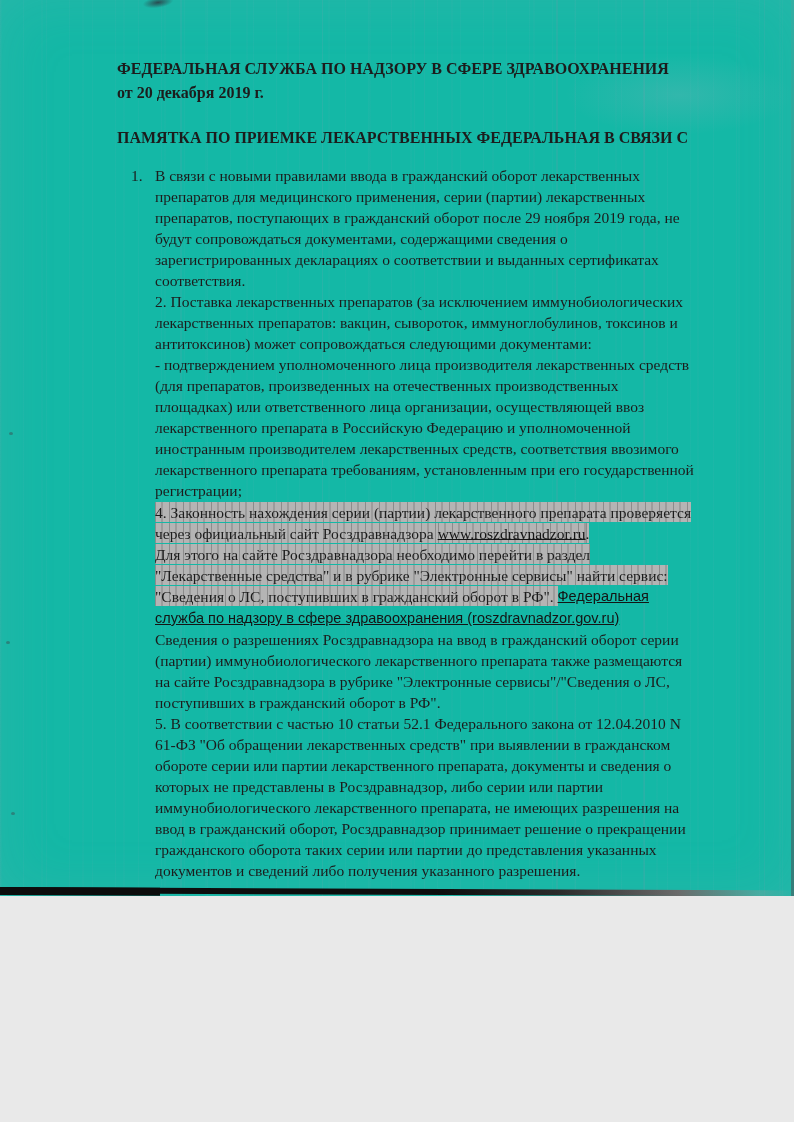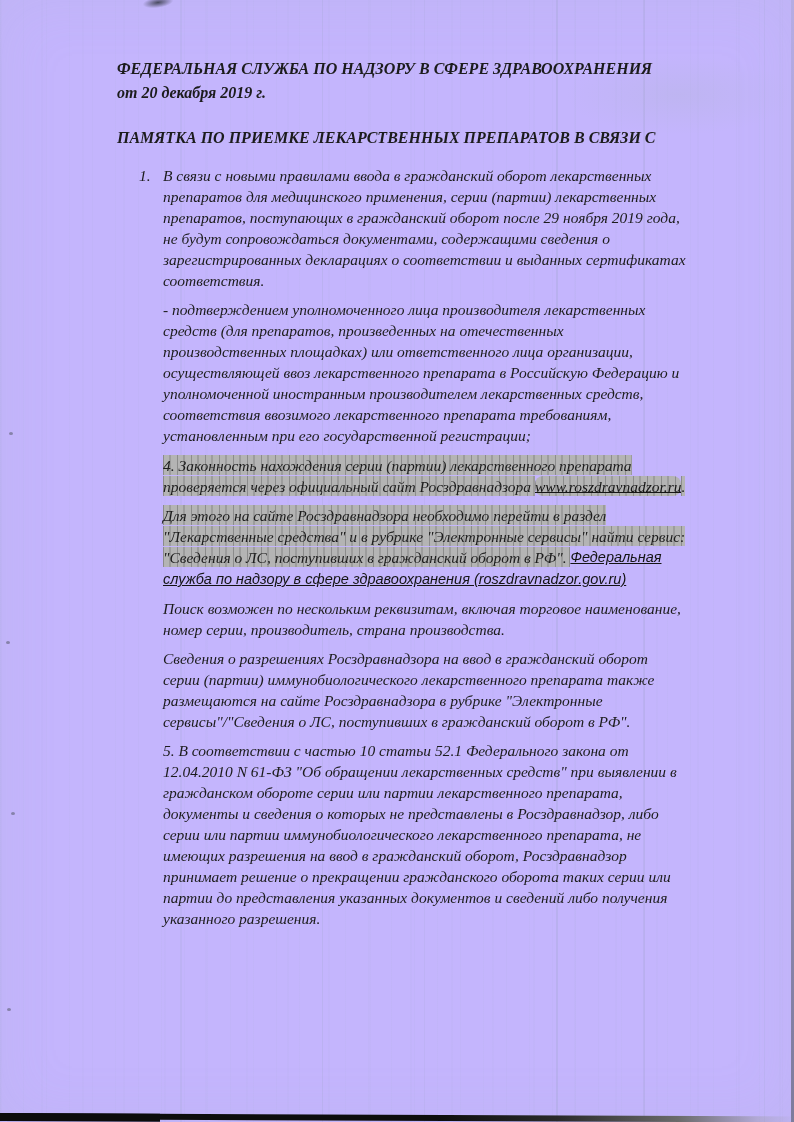--- a/index.html
+++ b/index.html
@@ -1,25 +1,24 @@
 <!DOCTYPE html>
 <html><head>
 <meta charset="utf-8">
 <style>
   html,body{margin:0;padding:0;background:#e9e9e9;}
   .page{
     position:relative;
-    width:794px;height:1122px;
+    width:794px;height:896px;
     margin:0 auto;
-    background-color:#c4b5fd;
+    background-color:#14b8a6;
     box-shadow:inset 0 0 60px rgba(165,175,188,0.14);
     overflow:hidden;
     font-family:"Liberation Serif","DejaVu Serif",serif;
     color:#1c1c1c;
-    font-style:italic;
   }
   
   .streaks{
     position:absolute;inset:0;
     background-image:
       repeating-linear-gradient(90deg, rgba(150,168,188,0.06) 0 1px, transparent 1px 23px),
       repeating-linear-gradient(90deg, rgba(140,158,178,0.045) 0 2px, transparent 2px 41px);
   }
   .streak{position:absolute;top:0;height:100%;}
   .s1{left:180px;width:2px;background:rgba(140,158,178,0.12);}
@@ -45,32 +44,32 @@
   .sp2{left:6px;top:641px;}
   .sp3{left:11px;top:812px;}
   .sp4{left:7px;top:1008px;}
 
   .content{position:absolute;left:117px;top:57px;width:600px;}
   .hdr{font-weight:bold;font-size:16px;line-height:24px;white-space:nowrap;}
   .title{margin-top:14px;font-weight:bold;font-size:16px;line-height:37px;}
   .title > div{white-space:nowrap;}
   .body{margin-top:9px;margin-left:14px;padding-left:24px;width:540px;
     font-size:15.5px;line-height:21px;text-align:left;}
-  .para{margin:8px;}
+  .para{margin:0;}
   .hang{text-indent:-24px;}
   .marker{display:inline-block;width:24px;text-indent:0;}
   .hl{
     background-color:#b4b4b4;
     background-image:repeating-linear-gradient(90deg,
       rgba(35,35,35,0.28) 0 1px, transparent 1px 6px,
       rgba(60,60,60,0.20) 6px 8px, transparent 8px 14px);
     padding:1.5px 0;
     -webkit-box-decoration-break:clone;box-decoration-break:clone;
   }
-  .link-serif{text-decoration:underline;color:#161616;cursor:pointer;border-radius:8px;}
+  .link-serif{text-decoration:underline;color:#161616;cursor:pointer;}
   .link-sans{font-family:"Liberation Sans","DejaVu Sans",sans-serif;
     font-size:14.5px;text-decoration:underline;color:#141414;cursor:pointer;}
 </style>
 </head>
 <body>
 
 <div class="page">
 
   <div class="streaks"></div>
   <div class="streak s1"></div>
@@ -86,34 +85,34 @@
   <div class="speck sp2"></div>
   <div class="speck sp3"></div>
   <div class="speck sp4"></div>
 
   <div class="content">
 
     <div class="hdr">ФЕДЕРАЛЬНАЯ СЛУЖБА ПО НАДЗОРУ В СФЕРЕ ЗДРАВООХРАНЕНИЯ</div>
     <div class="hdr">от 20 декабря 2019 г.</div>
 
     <div class="title">
-      <div>ПАМЯТКА ПО ПРИЕМКЕ ЛЕКАРСТВЕННЫХ ПРЕПАРАТОВ В СВЯЗИ С</div>
+      <div>ПАМЯТКА ПО ПРИЕМКЕ ЛЕКАРСТВЕННЫХ ФЕДЕРАЛЬНАЯ В СВЯЗИ С</div>
     </div>
 
     <div class="body">
 
       <p class="para hang"><span class="marker">1.</span><span>В связи с новыми правилами ввода в гражданский оборот лекарственных препаратов для медицинского применения, серии (партии) лекарственных препаратов, поступающих в гражданский оборот после 29 ноября 2019 года, не будут сопровождаться документами, содержащими сведения о зарегистрированных декларациях о соответствии и выданных сертификатах соответствия.</span></p>
 
+      <p class="para">2. Поставка лекарственных препаратов (за исключением иммунобиологических лекарственных препаратов: вакцин, сывороток, иммуноглобулинов, токсинов и антитоксинов) может сопровождаться следующими документами:</p>
       <p class="para">- подтверждением уполномоченного лица производителя лекарственных средств (для препаратов, произведенных на отечественных производственных площадках) или ответственного лица организации, осуществляющей ввоз лекарственного препарата в Российскую Федерацию и уполномоченной иностранным производителем лекарственных средств, соответствия ввозимого лекарственного препарата требованиям, установленным при его государственной регистрации;</p>
 
       <p class="para"><span class="hl">4. Законность нахождения серии (партии) лекарственного препарата проверяется через официальный сайт Росздравнадзора </span><span class="hl link-serif">www.roszdravnadzor.ru</span><span class="hl">.</span></p>
 
       <p class="para"><span class="hl">Для этого на сайте Росздравнадзора необходимо перейти в раздел "Лекарственные средства" и в рубрике "Электронные сервисы" найти сервис: "Сведения о ЛС, поступивших в гражданский оборот в РФ". </span><span class="link-sans">Федеральная служба по надзору в сфере здравоохранения (roszdravnadzor.gov.ru)</span></p>
 
-      <p class="para">Поиск возможен по нескольким реквизитам, включая торговое наименование, номер серии, производитель, страна производства.</p>
       <p class="para">Сведения о разрешениях Росздравнадзора на ввод в гражданский оборот серии (партии) иммунобиологического лекарственного препарата также размещаются на сайте Росздравнадзора в рубрике "Электронные сервисы"/"Сведения о ЛС, поступивших в гражданский оборот в РФ".</p>
       <p class="para">5. В соответствии с частью 10 статьи 52.1 Федерального закона от 12.04.2010 N 61-ФЗ "Об обращении лекарственных средств" при выявлении в гражданском обороте серии или партии лекарственного препарата, документы и сведения о которых не представлены в Росздравнадзор, либо серии или партии иммунобиологического лекарственного препарата, не имеющих разрешения на ввод в гражданский оборот, Росздравнадзор принимает решение о прекращении гражданского оборота таких серии или партии до представления указанных документов и сведений либо получения указанного разрешения.</p>
 
     </div>
   </div>
 
   <div class="bottom-line"></div>
   <div class="bottom-blob"></div>
 
 </div>

